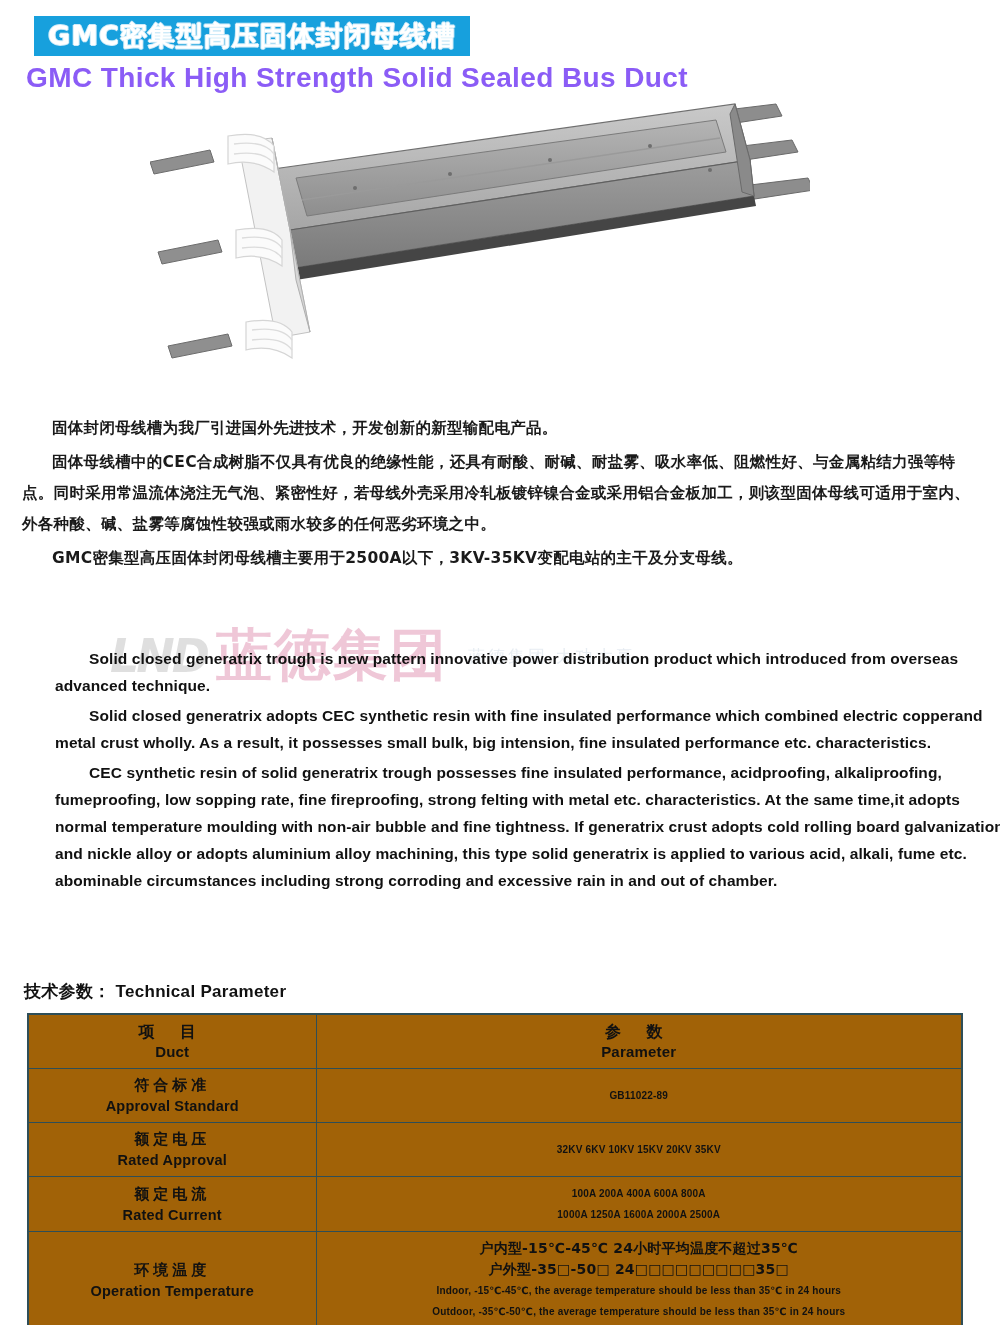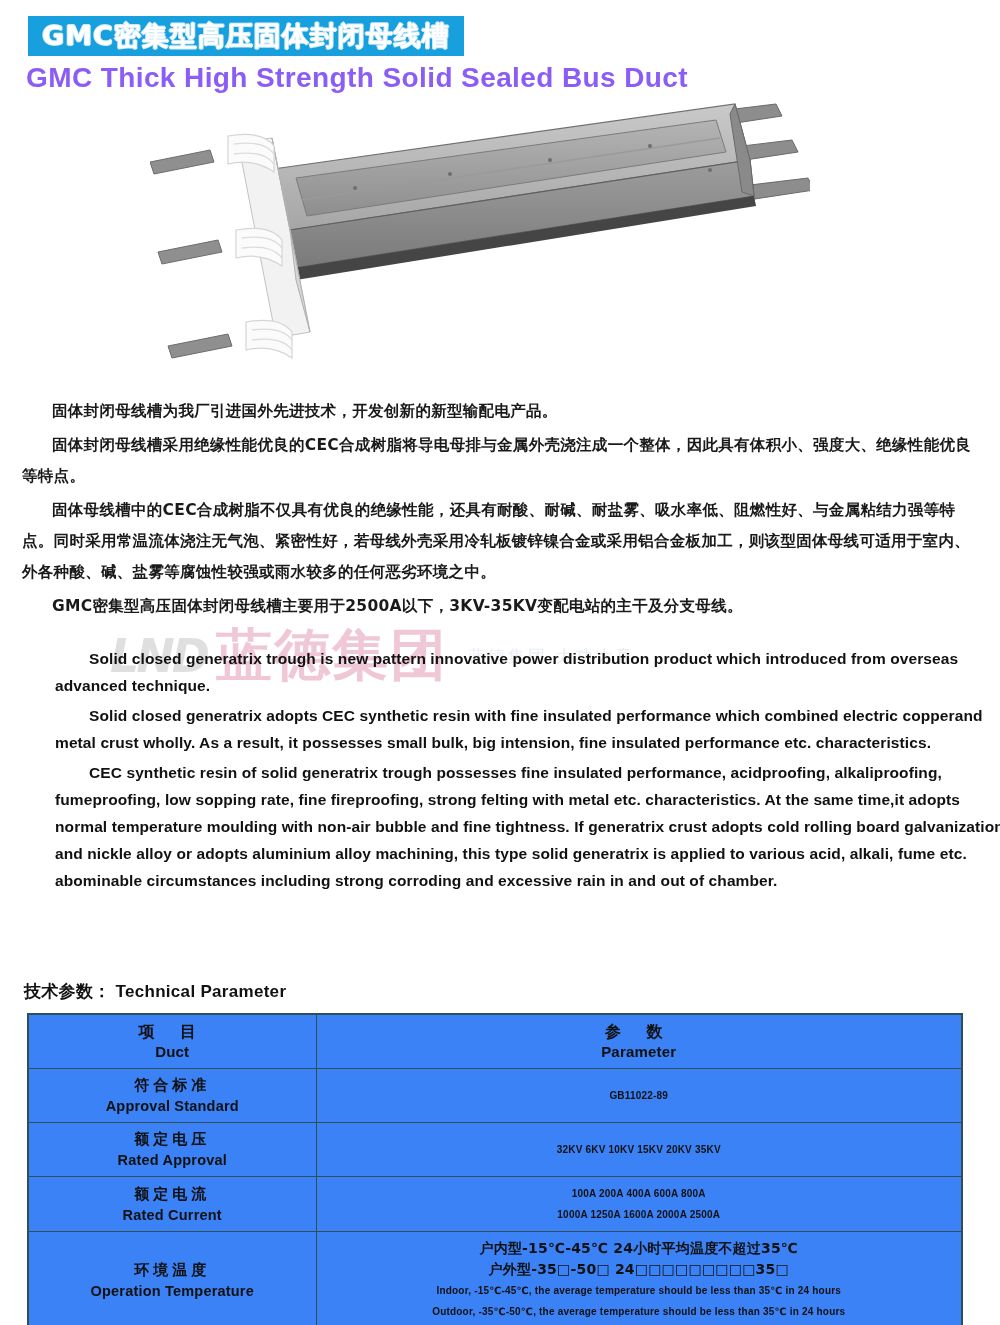--- a/index.html
+++ b/index.html
@@ -8,21 +8,21 @@
     background:#ffffff;
     font-family:"Liberation Sans","DejaVu Sans",sans-serif;
     color:#111;
     position:relative;
     overflow:hidden;
   }
   .page{position:relative;width:1000px;height:1325px;}
 
   
   .banner{
-    position:absolute;left:28px;top:16px;
+    position:absolute;left:34px;top:16px;
     height:40px;
     background:#17a0dd;
     padding:0 14px 0 14px;
     display:flex;align-items:center;
     box-sizing:border-box;
   }
   .banner-text{
     font-size:27px;font-weight:bold;letter-spacing:1px;
     color:#ffffff;
     font-family:"DejaVu Sans","Liberation Sans",sans-serif;
@@ -63,21 +63,21 @@
   .wm-cn{
     font-size:56px;font-weight:bold;color:#be185d;
     margin-left:9px;letter-spacing:2px;opacity:.8;
   }
   .wm-tag{
     font-size:17px;color:#8fa8c4;margin-left:20px;letter-spacing:3px;opacity:.7;
   }
 
   
   .cn-block{
-    position:absolute;left:22px;top:396px;width:952px;
+    position:absolute;left:22px;top:413px;width:952px;
   }
   .cn-p{
     font-size:15.5px;font-weight:bold;line-height:31px;
     color:#1a1a1a;
     text-indent:30px;
     margin:0 0 3px 0;
     letter-spacing:.3px;
     font-family:"DejaVu Sans","Liberation Sans",sans-serif;
   }
   .en-block{
@@ -103,21 +103,21 @@
   .tbl{
     position:absolute;left:27px;top:1013px;
     width:936px;
     border-collapse:collapse;
     table-layout:fixed;
     background:#cde7f7;
     border:2px solid #2e4e58;
   }
   .tbl td{
     border:1px solid #2e4e58;
-    background:#3b82f6;
+    background:#a16207;
     text-align:center;
     vertical-align:middle;
     padding:6px 4px;
   }
   .tbl col.c1{width:288px;}
   .tbl .cn-lab{
     display:block;font-size:15px;font-weight:bold;color:#111;
     letter-spacing:4px;
     font-family:"DejaVu Sans","Liberation Sans",sans-serif;
     line-height:21px;
@@ -220,21 +220,20 @@
   </div>
 
   <div class="watermark">
     <span class="wm-lnd">LND</span>
     <span class="wm-cn">蓝德集团</span>
     <span class="wm-tag">蓝德集团 大功大赢</span>
   </div>
 
   <div class="cn-block">
     <p class="cn-p">固体封闭母线槽为我厂引进国外先进技术，开发创新的新型输配电产品。</p>
-    <p class="cn-p">固体封闭母线槽采用绝缘性能优良的CEC合成树脂将导电母排与金属外壳浇注成一个整体，因此具有体积小、强度大、绝缘性能优良等特点。</p>
     <p class="cn-p">固体母线槽中的CEC合成树脂不仅具有优良的绝缘性能，还具有耐酸、耐碱、耐盐雾、吸水率低、阻燃性好、与金属粘结力强等特点。同时采用常温流体浇注无气泡、紧密性好，若母线外壳采用冷轧板镀锌镍合金或采用铝合金板加工，则该型固体母线可适用于室内、外各种酸、碱、盐雾等腐蚀性较强或雨水较多的任何恶劣环境之中。</p>
     <p class="cn-p">GMC密集型高压固体封闭母线槽主要用于2500A以下，3KV-35KV变配电站的主干及分支母线。</p>
   </div>
 
   <div class="en-block">
     <p class="en-p">Solid closed generatrix trough is new pattern innovative power distribution product which introduced from overseas advanced technique.</p>
     <p class="en-p">Solid closed generatrix adopts CEC synthetic resin with fine insulated performance which combined electric copperand metal crust wholly. As a result, it possesses small bulk, big intension, fine insulated performance etc. characteristics.</p>
     <p class="en-p">CEC synthetic resin of solid generatrix trough possesses fine insulated performance, acidproofing, alkaliproofing, fumeproofing, low sopping rate, fine fireproofing, strong felting with metal etc. characteristics. At the same time,it adopts normal temperature moulding with non-air bubble and fine tightness. If generatrix crust adopts cold rolling board galvanization and nickle alloy or adopts aluminium alloy machining, this type solid generatrix is applied to various acid, alkali, fume etc. abominable circumstances including strong corroding and excessive rain in and out of chamber.</p>
   </div>
 

